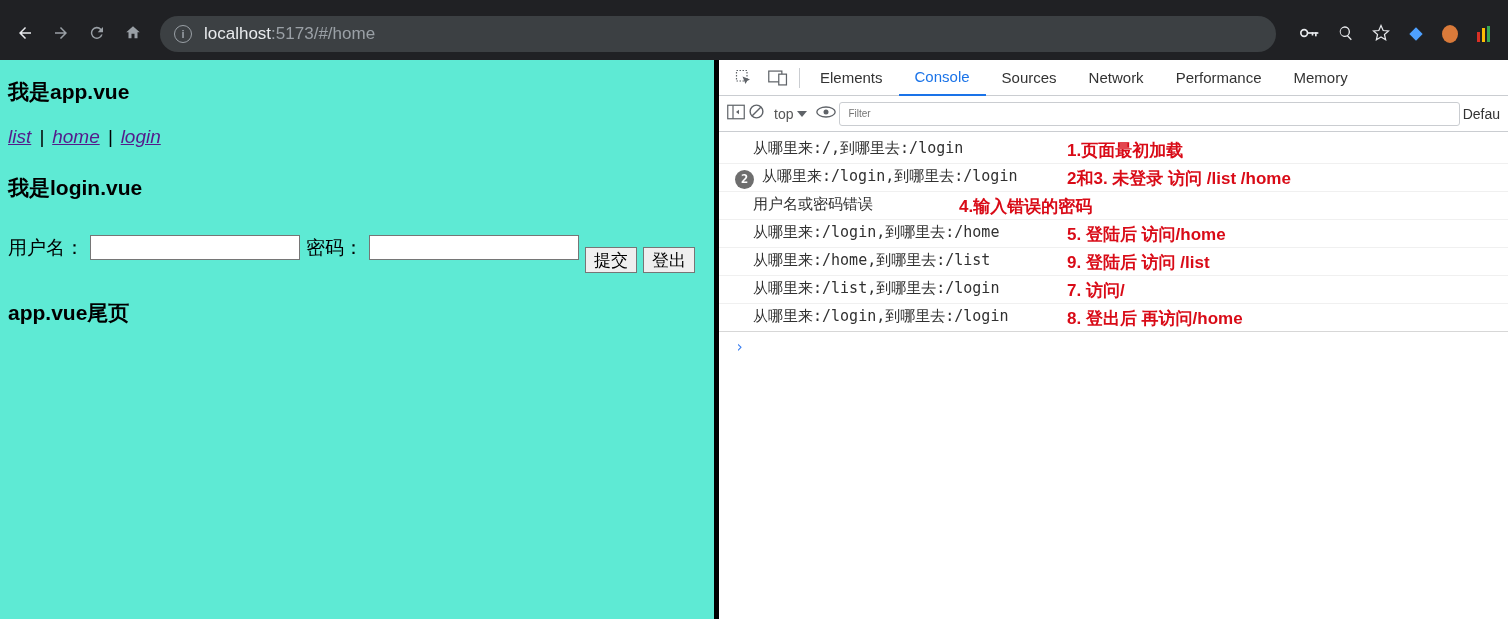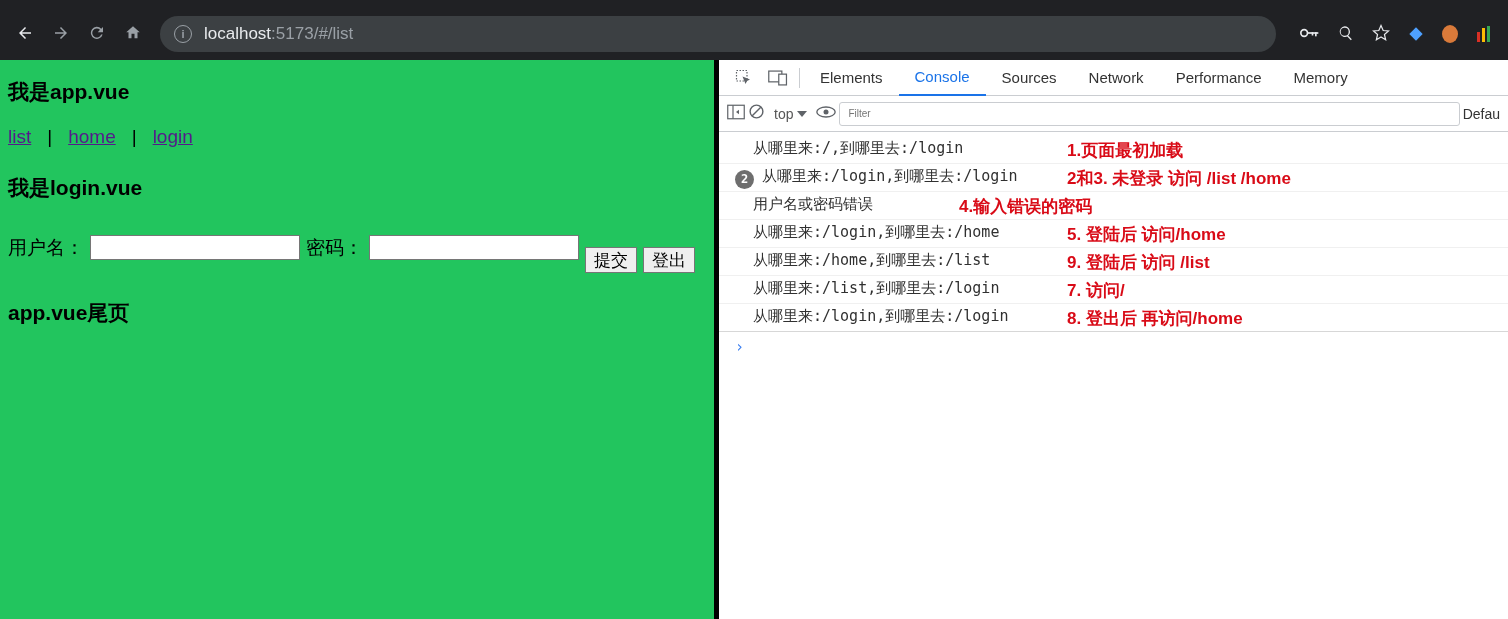--- a/index.html
+++ b/index.html
@@ -88,35 +88,36 @@
     .ext-bars div:nth-child(2){width:3px;height:14px;background:#fbbc04;}
     .ext-bars div:nth-child(3){width:3px;height:16px;background:#34a853;}
 
     
     .viewport {
       display: flex;
       height: calc(619px - 60px);
     }
     .page-pane {
       width: 714px;
-      background: #22c55e;
+      background: #5eead4;
       padding: 18px 8px;
       font-size: 18px;
     }
     .page-pane h3 {
       font-size: 21px;
       font-weight: 700;
       margin-bottom: 20px;
     }
     .nav-links {
       display: flex;
       align-items: center;
-      gap: 16px;
+      gap: 8px;
       margin-bottom: 26px;
       font-size: 19px;
+      font-style: italic;
     }
     .nav-links a {
       color: #551a8b;
       text-decoration: underline;
     }
     .nav-sep { color: #000; }
     .login-form {
       display: flex;
       align-items: center;
       gap: 6px;
@@ -270,21 +271,21 @@
     <span>
       <svg width="18" height="18" viewBox="0 0 24 24">
           <path d="M12 3l9 8h-3v8h-4v-6h-4v6H6v-8H3z"></path>
         </svg>
     </span>
   </div>
 
   <div class="addr-bar">
     <span class="addr-info-icon">i</span>
     <span class="addr-url">
-      <span class="host">localhost</span><span class="rest">:5173</span><span class="rest">/#/list</span>
+      <span class="host">localhost</span><span class="rest">:5173</span><span class="rest">/#/home</span>
     </span>
   </div>
 
   <div class="toolbar-right">
     <span>
       <svg width="20" height="14" viewBox="0 0 24 16">
           <circle cx="5" cy="8" r="4" fill="none" stroke="#e8eaed" stroke-width="2"></circle>
           <rect x="9" y="7" width="13" height="2"></rect>
           <rect x="18" y="7" width="2" height="5"></rect>
           <rect x="14" y="7" width="2" height="4"></rect>

